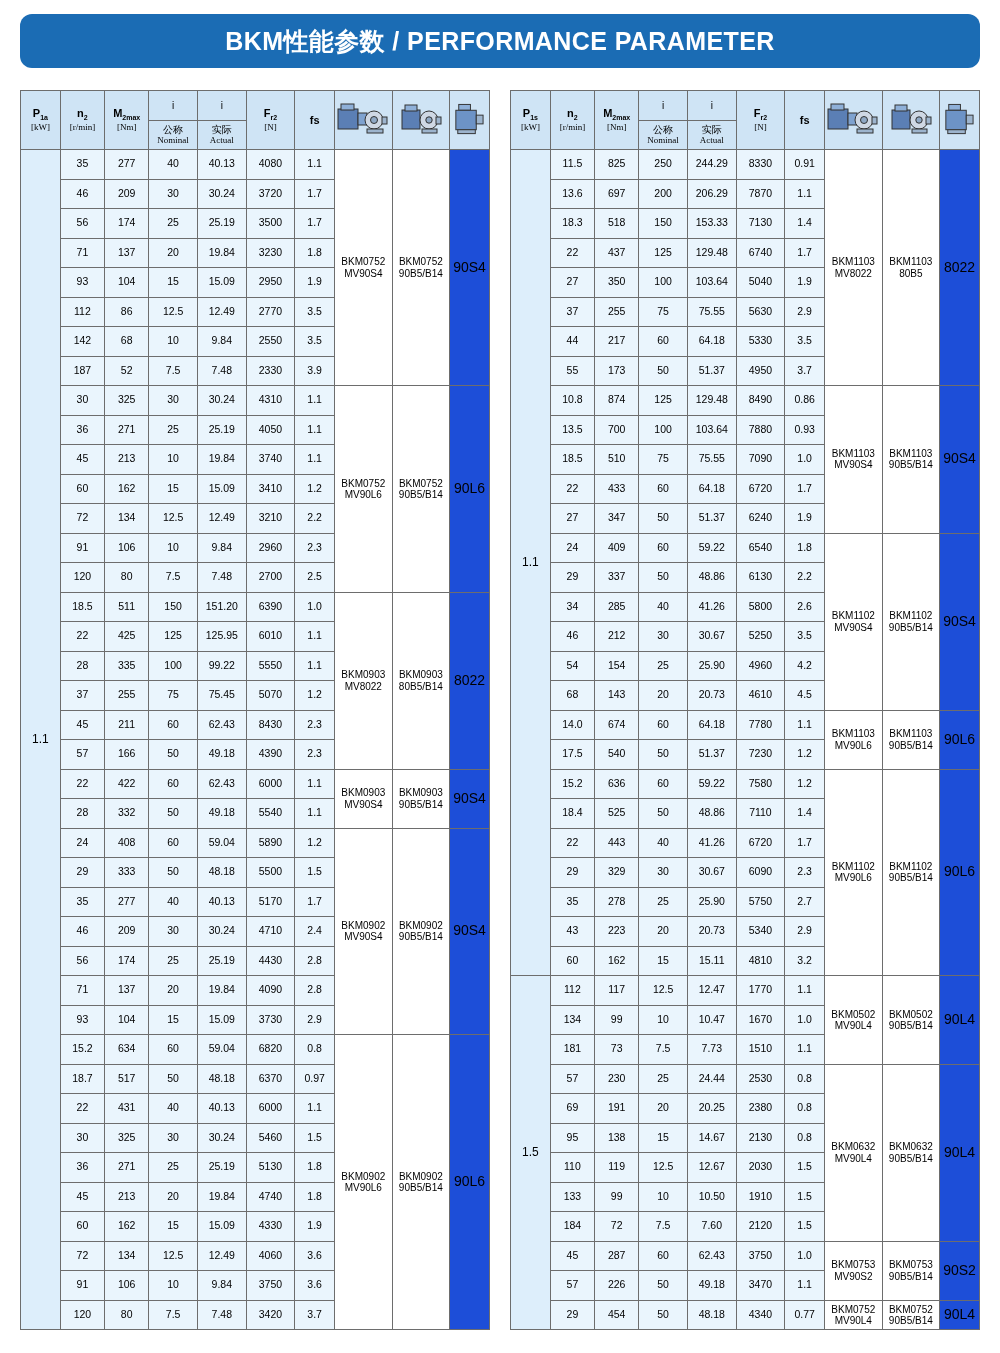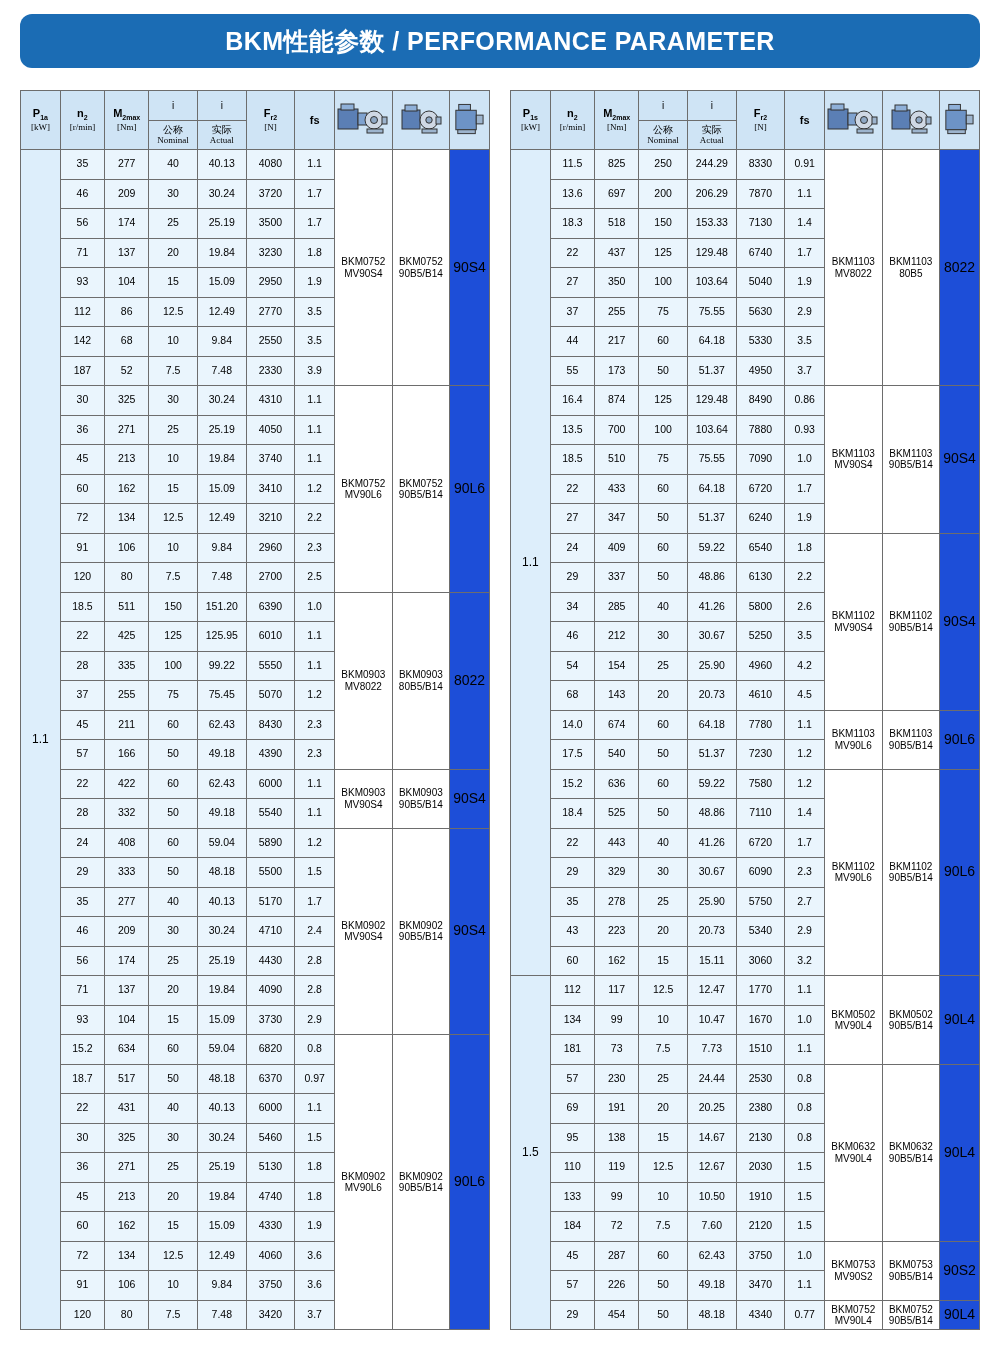--- a/index.html
+++ b/index.html
@@ -694,21 +694,21 @@
             </tr>
             <tr>
               <td class="c-n2">55</td>
               <td class="c-m2">173</td>
               <td class="c-nom">50</td>
               <td class="c-act">51.37</td>
               <td class="c-fr">4950</td>
               <td class="c-fs">3.7</td>
             </tr>
             <tr class="thick-top">
-              <td class="c-n2">16.4</td>
+              <td class="c-n2">10.8</td>
               <td class="c-m2">874</td>
               <td class="c-nom">125</td>
               <td class="c-act">129.48</td>
               <td class="c-fr">8490</td>
               <td class="c-fs">0.86</td>
               <td class="c-code" rowspan="5">BKM1103
 MV90S4</td>
               <td class="c-code" rowspan="5">BKM1103
 90B5/B14</td>
               <td class="c-mot" rowspan="5">90S4</td>
@@ -870,21 +870,21 @@
               <td class="c-nom">20</td>
               <td class="c-act">20.73</td>
               <td class="c-fr">5340</td>
               <td class="c-fs">2.9</td>
             </tr>
             <tr>
               <td class="c-n2">60</td>
               <td class="c-m2">162</td>
               <td class="c-nom">15</td>
               <td class="c-act">15.11</td>
-              <td class="c-fr">3060</td>
+              <td class="c-fr">4810</td>
               <td class="c-fs">3.2</td>
             </tr>
             <tr class="thick-top">
               <td class="c-p" rowspan="12">1.5</td>
               <td class="c-n2">112</td>
               <td class="c-m2">117</td>
               <td class="c-nom">12.5</td>
               <td class="c-act">12.47</td>
               <td class="c-fr">1770</td>
               <td class="c-fs">1.1</td>

